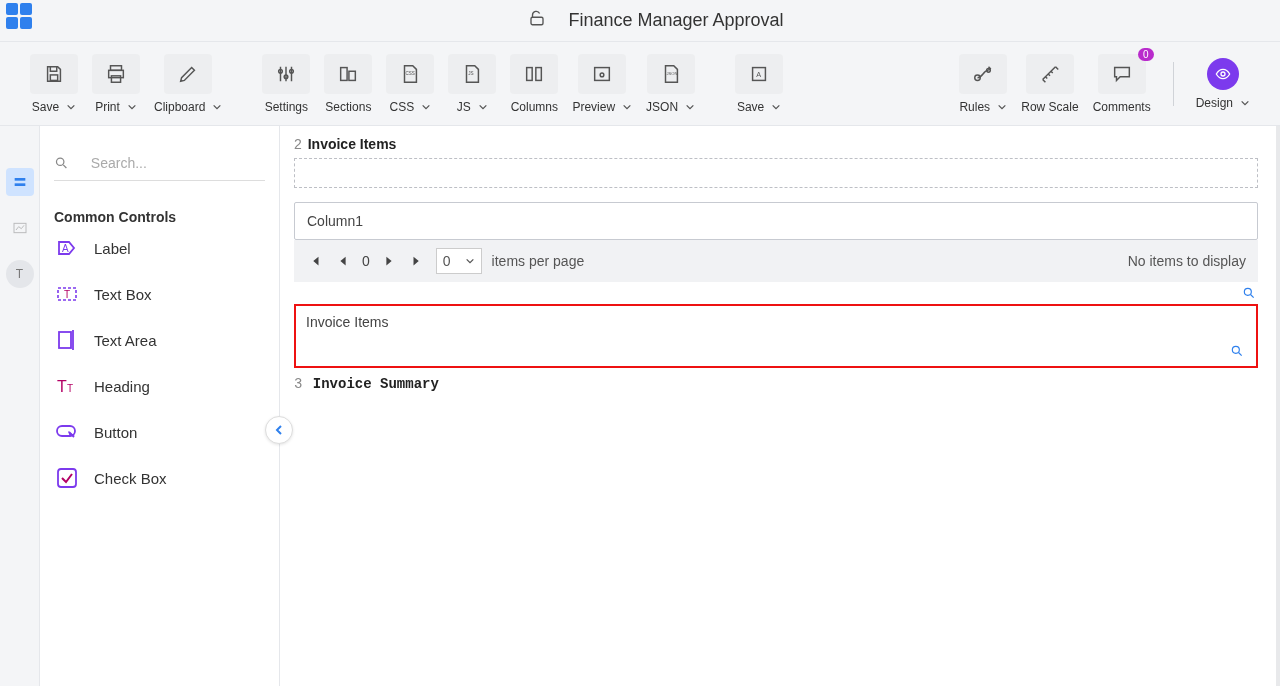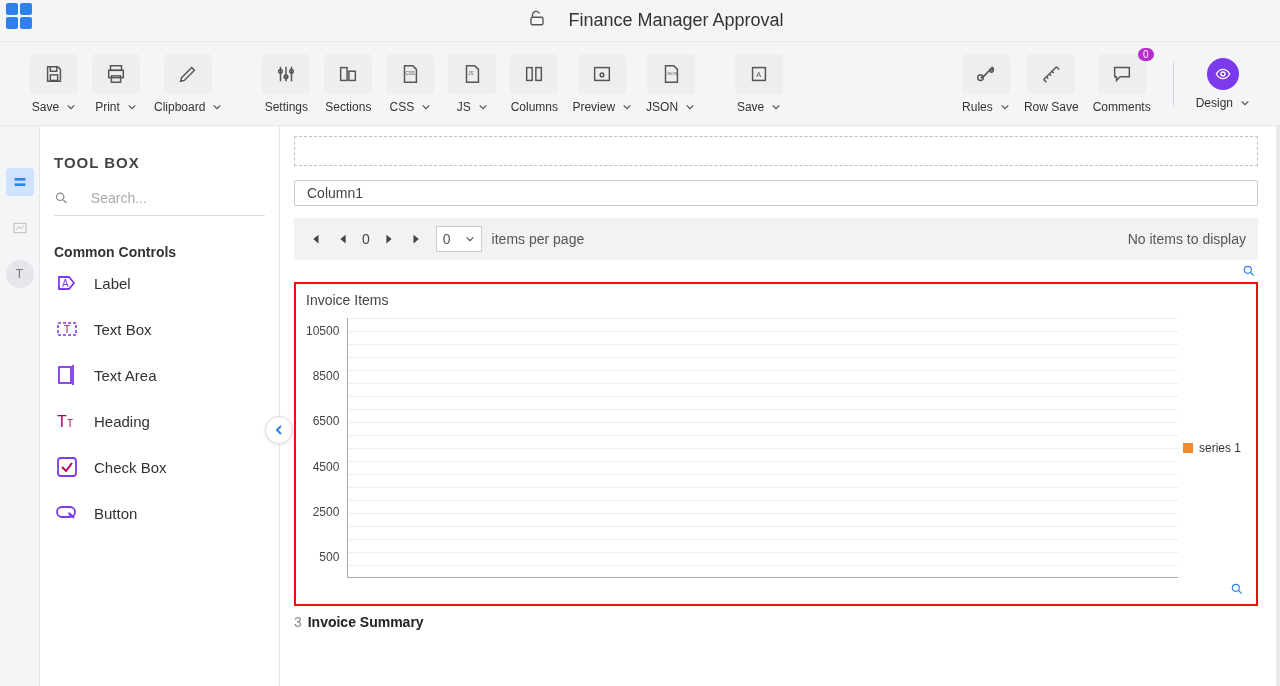--- a/index.html
+++ b/index.html
@@ -45,40 +45,40 @@
   .ctl-icon { width:26px; height:26px; display:flex; align-items:center; justify-content:center; }
   .ctl-icon svg { width:24px; height:24px; }
   .collapse-btn { position:absolute; right:-14px; top:290px; width:28px; height:28px; background:#fff; border:1px solid #ddd; border-radius:50%; display:flex; align-items:center; justify-content:center; box-shadow:0 1px 3px rgba(0,0,0,0.1); z-index:5; }
   .collapse-btn svg { width:12px; height:12px; stroke:#2f80ed; stroke-width:2; fill:none; }
   
   .canvas { flex:1; padding:10px 18px 0 14px; overflow:auto; border-right:4px solid #e8e9eb; }
   .sect-head { font-size:14px; margin-bottom:6px; }
   .sect-head .num { color:#888; margin-right:2px; }
   .sect-head b { color:#222; }
   .dashed-box { border:1px dashed #bdbfc5; height:30px; margin-bottom:14px; }
-  .col-box { border:1px solid #c7cad1; padding:4px 12px; font-size:14px; color:#444; border-radius:2px; margin-bottom:12px; }
+  .col-box { border:1px solid #c7cad1; padding:10px 12px; font-size:14px; color:#444; border-radius:2px; margin-bottom:0; }
   .pager-row { background:#f1f2f4; display:flex; align-items:center; padding:8px 12px; gap:10px; font-size:14px; color:#555; margin-bottom:0; }
   .pager-btn { width:18px; height:18px; display:flex; align-items:center; justify-content:center; }
   .pager-btn svg { width:14px; height:14px; fill:#444; }
   .pager-num { font-size:14px; color:#444; }
   .pager-select { border:1px solid #ccc; padding:4px 6px; font-size:14px; display:flex; align-items:center; gap:14px; background:#fff; }
   .pager-right { margin-left:auto;padding-left:28px; }
   .search-mag { display:flex; justify-content:flex-end; padding:4px 2px; }
   .search-mag svg { width:14px; height:14px; stroke:#2f80ed; fill:none; stroke-width:2; }
   
   .chart-block { border:2px solid #e11; padding:8px 10px 4px 10px; }
   .chart-title { font-size:14px; color:#444; margin-bottom:10px; }
   .chart-row { display:flex; align-items:stretch; }
   .y-axis { display:flex; flex-direction:column; justify-content:space-between; padding:6px 8px 14px 0; font-size:12px; color:#444; text-align:right; height:260px; }
   .plot { border-left:1px solid #aaa; border-bottom:1px solid #aaa; flex:1; height:260px; position:relative; background:repeating-linear-gradient(to bottom, #eee 0, #eee 1px, transparent 1px, transparent 13px); }
   .x-axis { text-align:center; font-size:12px; color:#444; padding-top:6px; margin-left:46px; margin-right:70px; }
   .legend { width:68px; display:flex; align-items:center; gap:6px; font-size:12px; color:#333; justify-content:center; }
   .legend-sw { width:10px; height:10px; background:#f38b2b; }
   .search-mag.in-chart { justify-content:flex-end; }
-  .sect-3 { margin-top:8px; }
+  .sect-3 { margin-top:8px;font-family:Liberation Mono, monospace; }
 </style>
 </head>
 <body>
 
 <div class="header">
   <div class="app-grid">
     <div></div>
       <div></div>
       <div></div>
       <div></div>
@@ -266,21 +266,21 @@
   </div>
   <div class="tb-group">
     <div class="tb-icon-box">
         <svg viewBox="0 0 24 24">
           <path d="M4 18L18 4"></path>
           <path d="M4 18l3 3M18 4l3 3"></path>
           <path d="M7 15l2 2M10 12l2 2M13 9l2 2"></path>
         </svg>
       </div>
     <div class="tb-label">
-        <span>Row Save</span>
+        <span>Row Scale</span>
       </div>
   </div>
   <div class="tb-group">
     <div class="tb-icon-box badge-wrap">
       <svg viewBox="0 0 24 24">
           <path d="M4 5h16v10H10l-4 4v-4H4z"></path>
         </svg>
       <span class="badge">0</span>
     </div>
     <div class="tb-label">
@@ -318,21 +318,20 @@
           <rect x="3" y="5" width="18" height="14" fill="none" stroke="#666" stroke-width="1.5"></rect>
           <polyline points="6,15 10,10 14,13 18,8" fill="none" stroke="#666" stroke-width="1.5"></polyline>
         </svg>
     </div>
     <div class="rail-item round">
         <span>T</span>
       </div>
   </div>
 
   <div class="panel">
-    <h4>TOOL BOX</h4>
     <div class="search-row">
       <svg viewBox="0 0 24 24">
           <circle cx="10" cy="10" r="6"></circle>
           <line x1="15" y1="15" x2="20" y2="20"></line>
         </svg>
       <input type="text" placeholder="Search..." style="">
     </div>
     <div class="subhead">Common Controls</div>
 
     <div class="ctl-item">
@@ -367,45 +366,48 @@
           <svg viewBox="0 0 24 24">
             <text x="2" y="18" font-size="16" fill="#b40065">T</text>
             <text x="12" y="18" font-size="10" fill="#b40065">T</text>
           </svg>
         </span>
       <span>Heading</span>
     </div>
     <div class="ctl-item">
       <span class="ctl-icon">
           <svg viewBox="0 0 24 24">
-            <rect x="3" y="3" width="18" height="18" rx="3" fill="none" stroke="#7c3aed" stroke-width="1.8"></rect>
-            <polyline points="7,12 11,16 17,8" fill="none" stroke="#b40065" stroke-width="2"></polyline>
-          </svg>
-        </span>
-      <span>Check Box</span>
-    </div>
-    <div class="ctl-item">
-      <span class="ctl-icon">
-          <svg viewBox="0 0 24 24">
             <rect x="2" y="6" width="18" height="10" rx="5" fill="none" stroke="#7c3aed" stroke-width="1.8"></rect>
             <path d="M14 12l5 5" stroke="#7c3aed" stroke-width="1.8"></path>
             <path d="M13 11l2 6 2-2 3 1z" fill="#7c3aed"></path>
           </svg>
         </span>
       <span>Button</span>
     </div>
+    <div class="ctl-item">
+      <span class="ctl-icon">
+          <svg viewBox="0 0 24 24">
+            <rect x="3" y="3" width="18" height="18" rx="3" fill="none" stroke="#7c3aed" stroke-width="1.8"></rect>
+            <polyline points="7,12 11,16 17,8" fill="none" stroke="#b40065" stroke-width="2"></polyline>
+          </svg>
+        </span>
+      <span>Check Box</span>
+    </div>
 
     <div class="collapse-btn">
       <svg viewBox="0 0 12 12">
           <polyline points="8,2 4,6 8,10"></polyline>
         </svg>
     </div>
   </div>
 
   <div class="canvas">
+    <div class="sect-head">
+      <span class="num">2</span> <b>Invoice Items</b>
+    </div>
     <div class="dashed-box"></div>
 
     <div class="col-box"><span>Column1</span></div>
     <div class="pager-row">
       <span class="pager-btn">
           <svg viewBox="0 0 16 16">
             <path d="M4 3v10M12 3L6 8l6 5z"></path>
           </svg>
         </span>
       <span class="pager-btn">
@@ -435,35 +437,20 @@
     </div>
     <div class="search-mag">
         <svg viewBox="0 0 24 24">
           <circle cx="10" cy="10" r="6"></circle>
           <line x1="15" y1="15" x2="20" y2="20"></line>
         </svg>
       </div>
 
     <div class="chart-block">
       <div class="chart-title">Invoice Items</div>
-      <div class="chart-row">
-        <div class="y-axis">
-          <span>10500</span>
-          <span>8500</span>
-          <span>6500</span>
-          <span>4500</span>
-          <span>2500</span>
-          <span>500</span>
-        </div>
-        <div class="plot"></div>
-        <div class="legend">
-          <span class="legend-sw"></span>
-          <span>series 1</span>
-        </div>
-      </div>
       <div class="search-mag in-chart">
           <svg viewBox="0 0 24 24">
             <circle cx="10" cy="10" r="6"></circle>
             <line x1="15" y1="15" x2="20" y2="20"></line>
           </svg>
         </div>
     </div>
 
     <div class="sect-head sect-3">
       <span class="num">3</span> <b>Invoice Summary</b>

